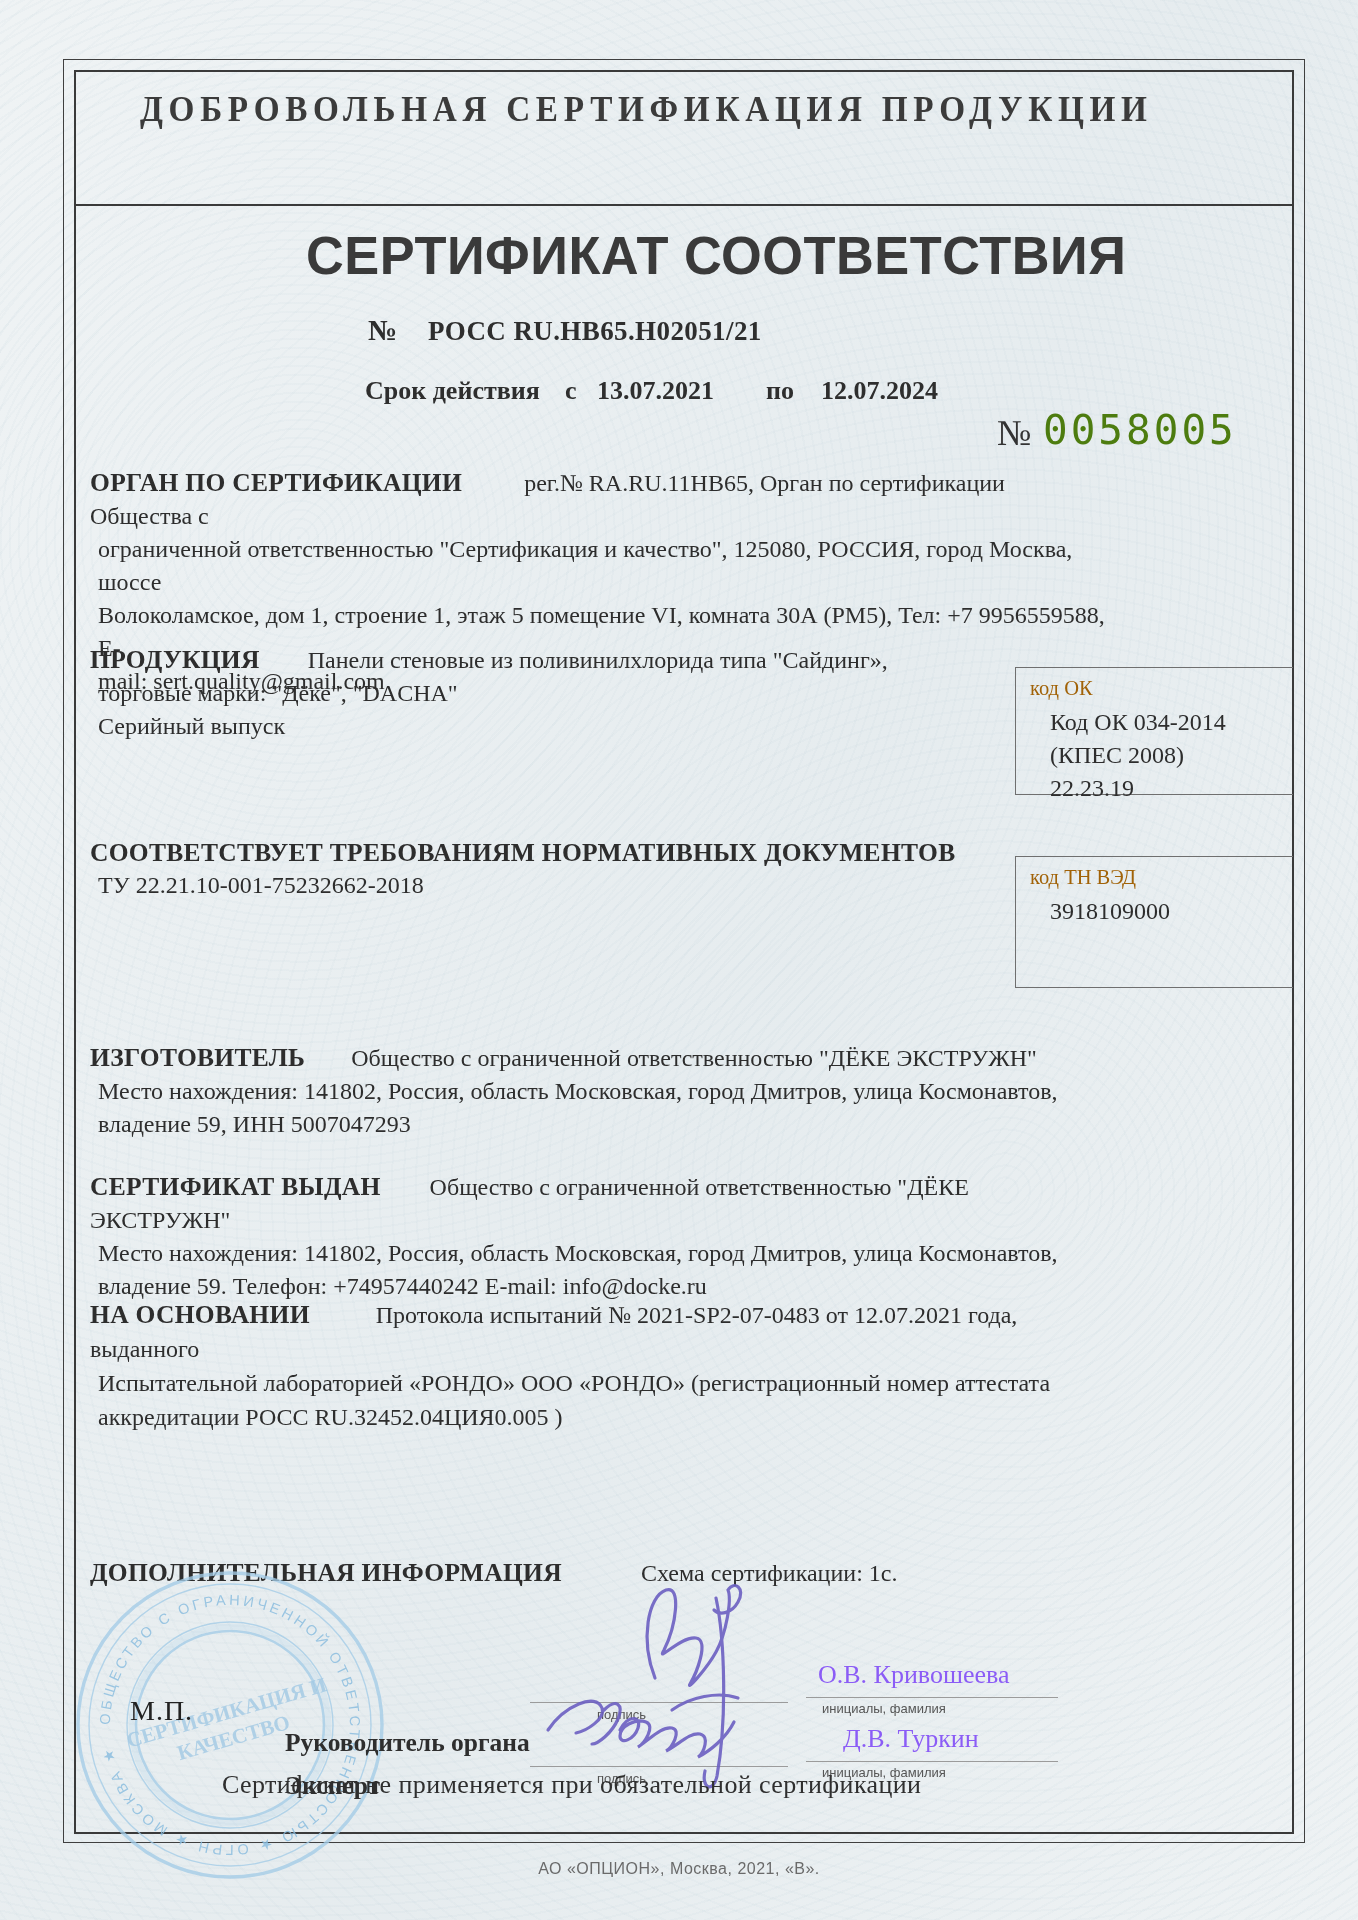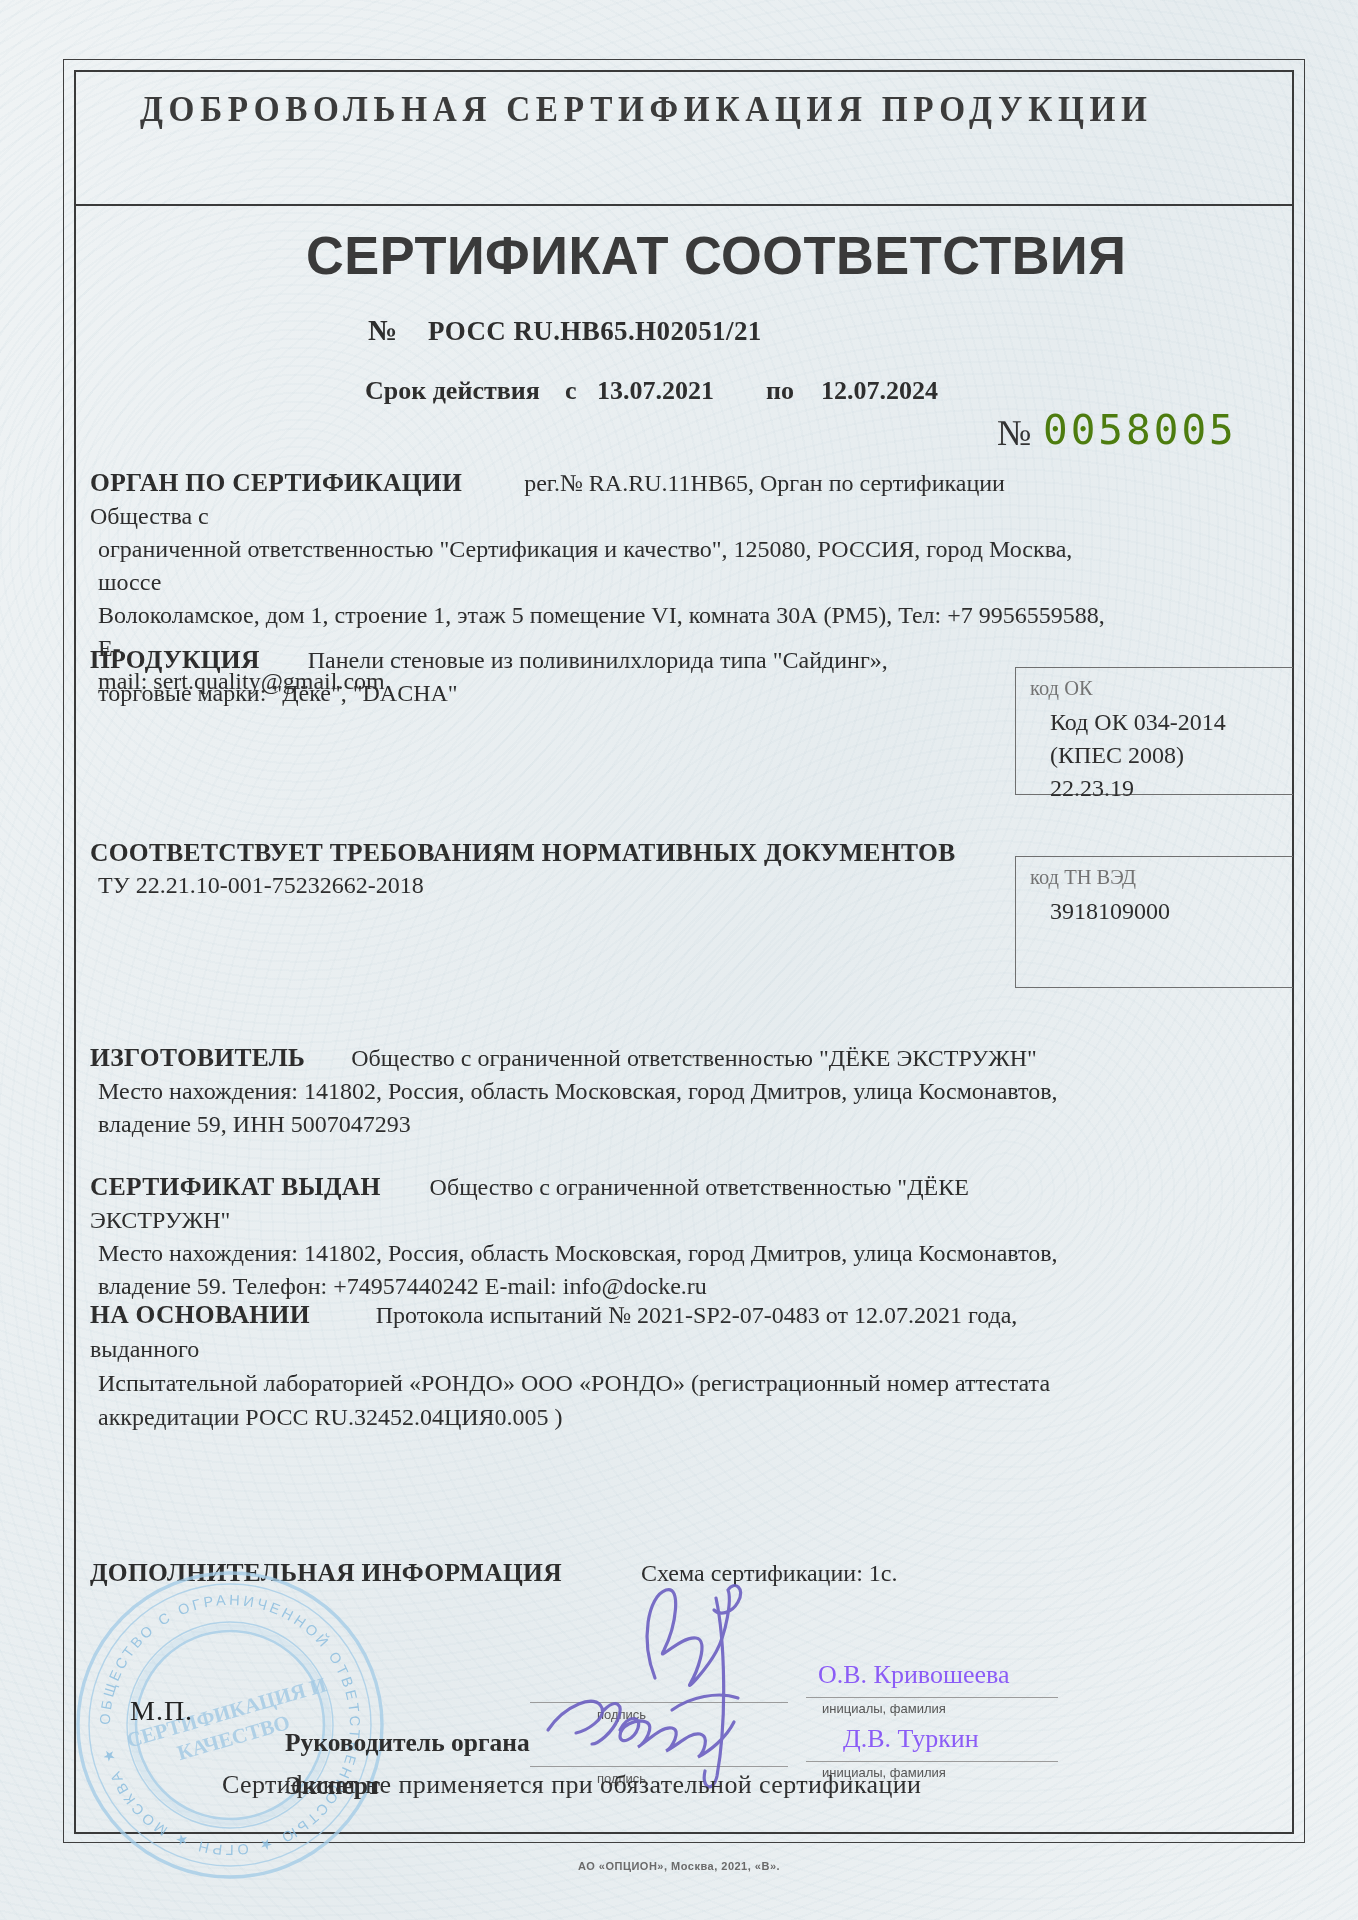--- a/index.html
+++ b/index.html
@@ -44,33 +44,33 @@
     position:absolute; left:1043px; top:0; font-family:"DejaVu Sans Mono", monospace;
     font-size:41px; letter-spacing:3px; font-weight:400;
   }
 
   .sec { position:absolute; left:90px; width:1020px; font-size:24px; line-height:33px; color:#2d2d2d; }
   .lbl { font-weight:bold; font-size:25.5px; letter-spacing:0.3px; white-space:nowrap; }
   .inline-val { font-size:24px; }
   .cline { padding-left:8px; }
 
   .code-box { position:absolute; left:1015px; width:277px; border:1.3px solid #6f6f6f; border-right:none; background:rgba(255,255,255,0.0); }
-  .code-box-label { font-size:20.5px; color:#737373; padding:9px 0 0 14px; }
+  .code-box-label { font-size:20.5px; color:#a16207; padding:9px 0 0 14px; }
   .code-box-line  { font-size:24px; color:#2d2d2d; padding-left:34px; line-height:33px; }
   .code-box-line.first { padding-top:6px; }
 
   .sig-area-text { font-size:13px; font-family:"Liberation Sans", sans-serif; color:#555; }
   .sig-line { position:absolute; border-top:1.2px solid #9b9b9b; }
   .role { position:absolute; font-weight:bold; font-size:25.5px; white-space:nowrap; }
   .person { position:absolute; font-size:26px; white-space:nowrap; color:#8b5cf6; }
   .mp { position:absolute; left:130px; top:1695px; font-size:28px; letter-spacing:1px; color:#222; }
 
   .disclaimer { position:absolute; left:222px; top:1770px; font-size:26px; letter-spacing:0.4px; color:#2f2f2f; white-space:nowrap; }
   .print-info { position:absolute; left:0; top:1860px; width:1358px; text-align:center;
-                font-family:"Liberation Sans", sans-serif; font-size:11px; color:#6a6a6a; letter-spacing:0.5px;font-weight:bold; }
+                font-family:"Liberation Sans", sans-serif; font-size:16px; color:#6a6a6a; letter-spacing:0.5px; }
 
   .stamp-svg { position:absolute; left:58px; top:1553px; width:344px; height:344px; opacity:0.92; }
   .sig-svg { position:absolute; left:520px; top:1578px; width:270px; height:230px; }
 </style>
 </head>
 <body>
 
 <div class="paper">
   <div class="texture"></div>
 
@@ -108,20 +108,21 @@
     <div class="cline">Волоколамское, дом 1, строение 1, этаж 5 помещение VI, комната 30А (РМ5), Тел: +7 9956559588, E-</div>
     <div class="cline">mail: sert.quality@gmail.com</div>
   </div>
 
   <div class="sec" style="top:643px; width:900px;">
     <div>
       <span class="lbl">ПРОДУКЦИЯ</span>
       <span class="inline-val" style="margin-left:42px;">Панели стеновые из поливинилхлорида типа "Сайдинг»,</span>
     </div>
     <div class="cline">торговые марки: "Дёке", "DACHA"</div>
+    <div class="cline">Серийный выпуск</div>
   </div>
 
   <div class="code-box" style="top:667px; height:126px;">
     <div class="code-box-label">код ОК</div>
     <div class="code-box-line first">Код ОК 034-2014</div>
     <div class="code-box-line">(КПЕС 2008)</div>
     <div class="code-box-line">22.23.19</div>
   </div>
 
   <div class="sec" style="top:836px; width:900px;">

